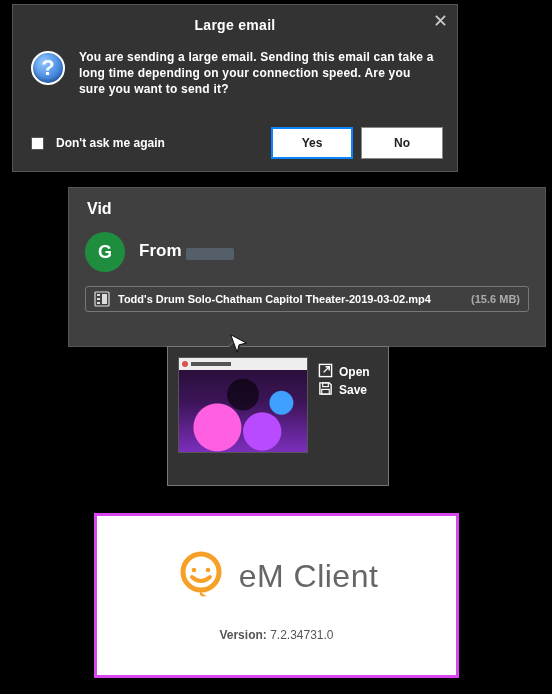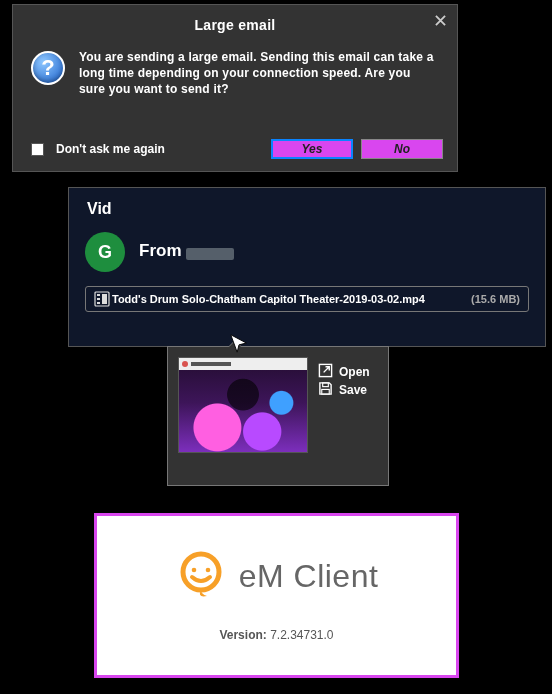--- a/index.html
+++ b/index.html
@@ -88,40 +88,40 @@
   }
   .checkbox {
     width: 13px;
     height: 13px;
     background: #fff;
     border: 1px solid #555;
   }
   .btn-row { display: flex; gap: 8px; }
   .btn {
     width: 82px;
-    height: 20px;
-    background: #d946ef;
+    height: 32px;
+    background: #ffffff;
     color: #222;
     border: 1px solid #888;
     font-size: 12px;
     font-weight: 900;
     font-family: "Arial Black", Arial, sans-serif;
     cursor: pointer;
-    display:flex; align-items:center; justify-content:center;font-style:italic;
+    display:flex; align-items:center; justify-content:center;
   }
   .btn.primary { border: 2px solid #0a84ff; }
 
   
   .emailcard {
     position: absolute;
     left: 68px;
     top: 187px;
     width: 478px;
     height: 160px;
-    background: #0f172a;
+    background: #404040;
     border: 1px solid #555;
     color: #fff;
     padding: 12px 16px 14px 16px;
   }
   .email-subject {
     font-size: 16px;
     font-weight: 900;
     font-family: "Arial Black", Arial, sans-serif;
     margin-bottom: 14px;
     margin-left: 2px;
@@ -154,21 +154,21 @@
     margin-top: 14px;
     height: 26px;
     border: 1px solid #777;
     border-radius: 3px;
     display: flex;
     align-items: center;
     padding: 0 8px;
     font-size: 11px;
     font-weight: 900;
     font-family: "Arial Black", Arial, sans-serif;
-    gap: 2px;
+    gap: 8px;
   }
   .attachment .size { color: #aaa; margin-left: auto; }
   .attach-icon {
     width: 16px; height: 16px;
   }
 
   
   .popover {
     position: absolute;
     left: 167px;

